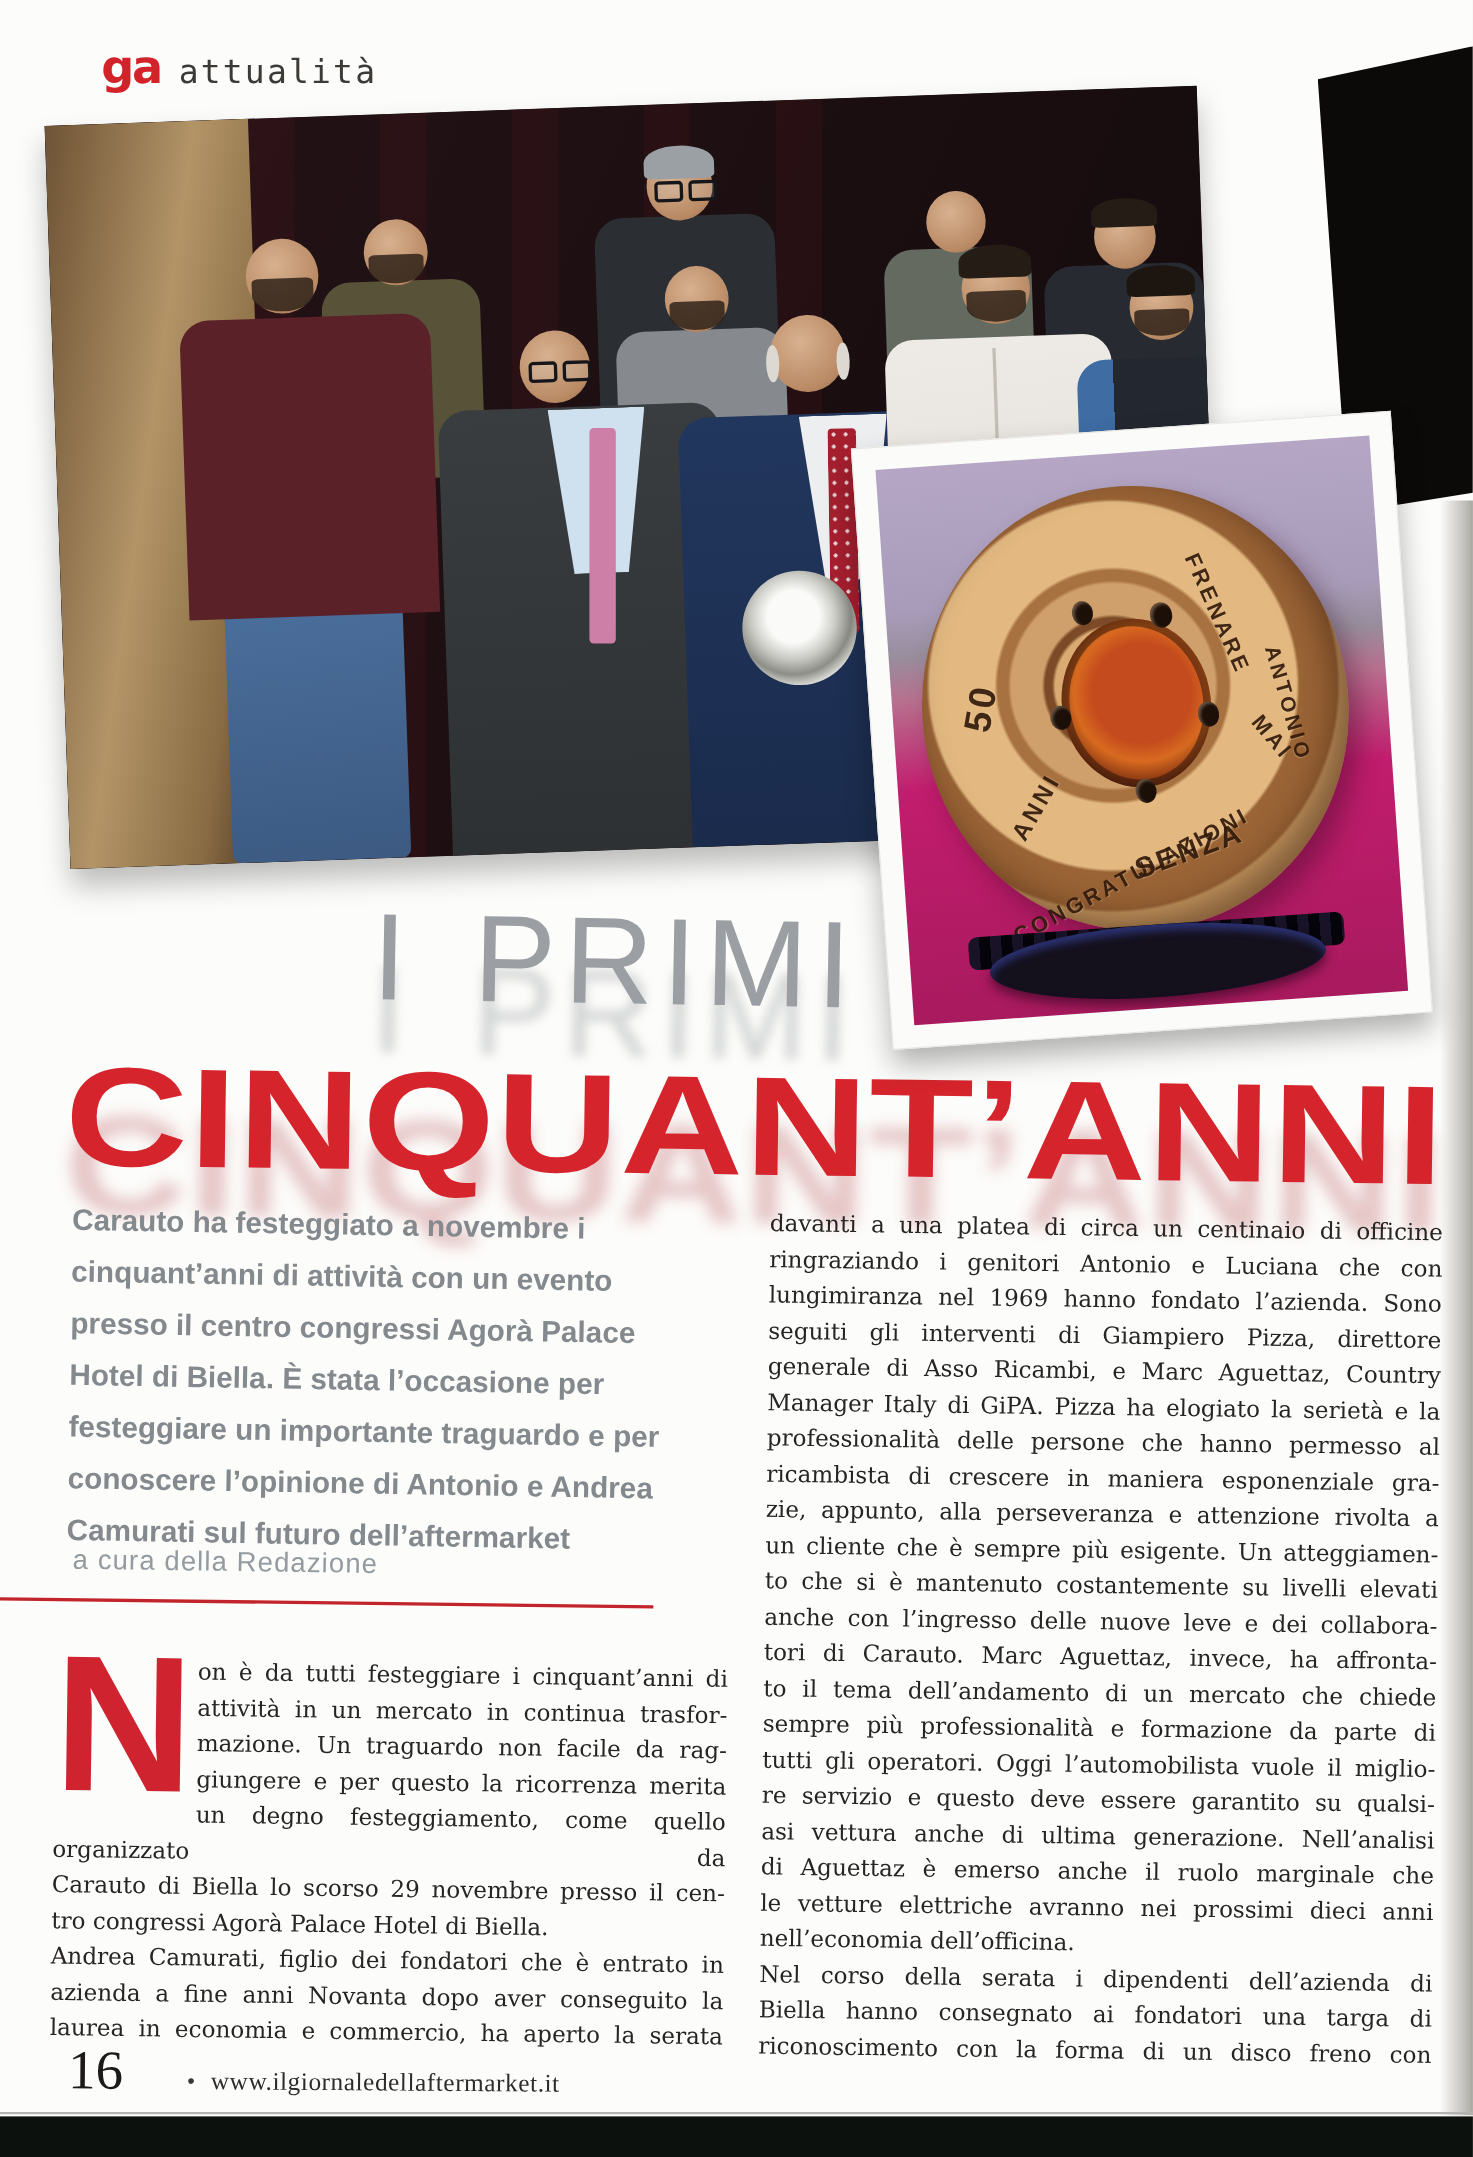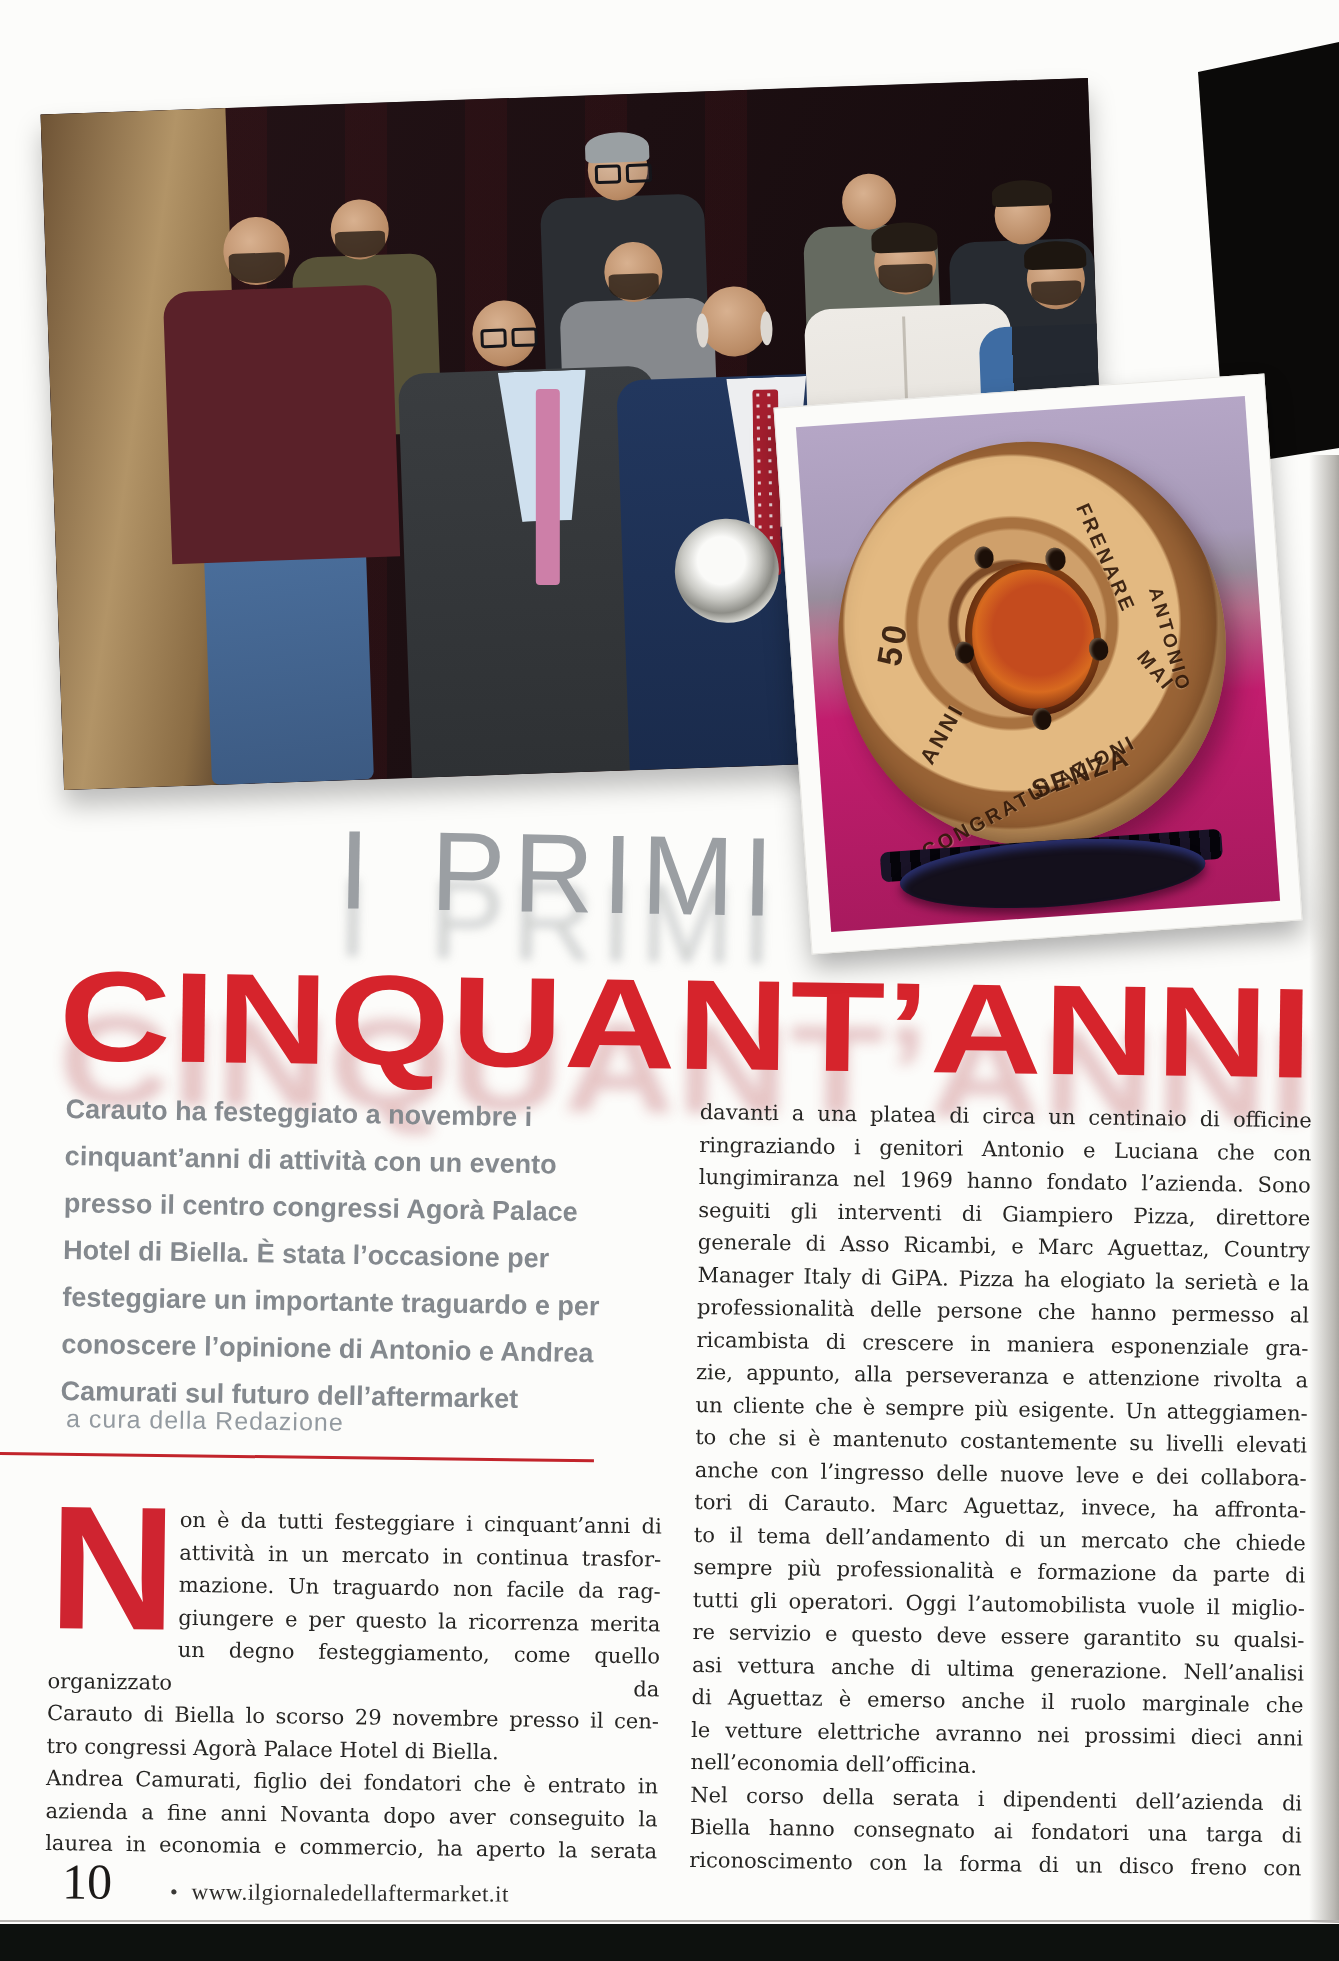--- a/index.html
+++ b/index.html
@@ -97,20 +97,24 @@
   .foot-url{font:400 23px/1 "Liberation Serif",serif;color:#2e2c2a;margin-left:14px;letter-spacing:.5px;}
 </style>
 </head>
 <body>
 
 <div id="page">
 
   <div class="edge-band"></div>
   <div class="wedge"></div>
 
+  <div class="masthead">
+    <span class="logo-ga">ga</span>
+    <span class="logo-section">attualità</span>
+  </div>
 
   <div class="main-photo">
     <div class="ph-bg"></div>
     <div class="gold-col"></div>
     <div class="curtain"></div>
     <div class="stage-red"></div>
     <div class="stage-red-hl"></div>
 
     <div>
       <div class="torso" style="left:496px;top:102px;width:164px;height:180px;background:#2b2e33;"></div>
@@ -260,20 +264,20 @@
         <div class="bline">di Aguettaz è emerso anche il ruolo marginale che</div>
         <div class="bline">le vetture elettriche avranno nei prossimi dieci anni</div>
         <div class="bline pend">nell’economia dell’officina.</div>
         <div class="bline">Nel corso della serata i dipendenti dell’azienda di</div>
         <div class="bline">Biella hanno consegnato ai fondatori una targa di</div>
         <div class="bline">riconoscimento con la forma di un disco freno con</div>
       </div>
   </div>
 
   <div class="footer">
-    <span class="page-num">10</span>
+    <span class="page-num">16</span>
     <span class="foot-bullet">•</span>
     <span class="foot-url" title="www.ilgiornaledellaftermarket.it">www.ilgiornaledellaftermarket.it</span>
   </div>
 
   <div class="bottom-line"></div>
   <div class="bottom-bar"></div>
 </div>
 
 </body></html>

